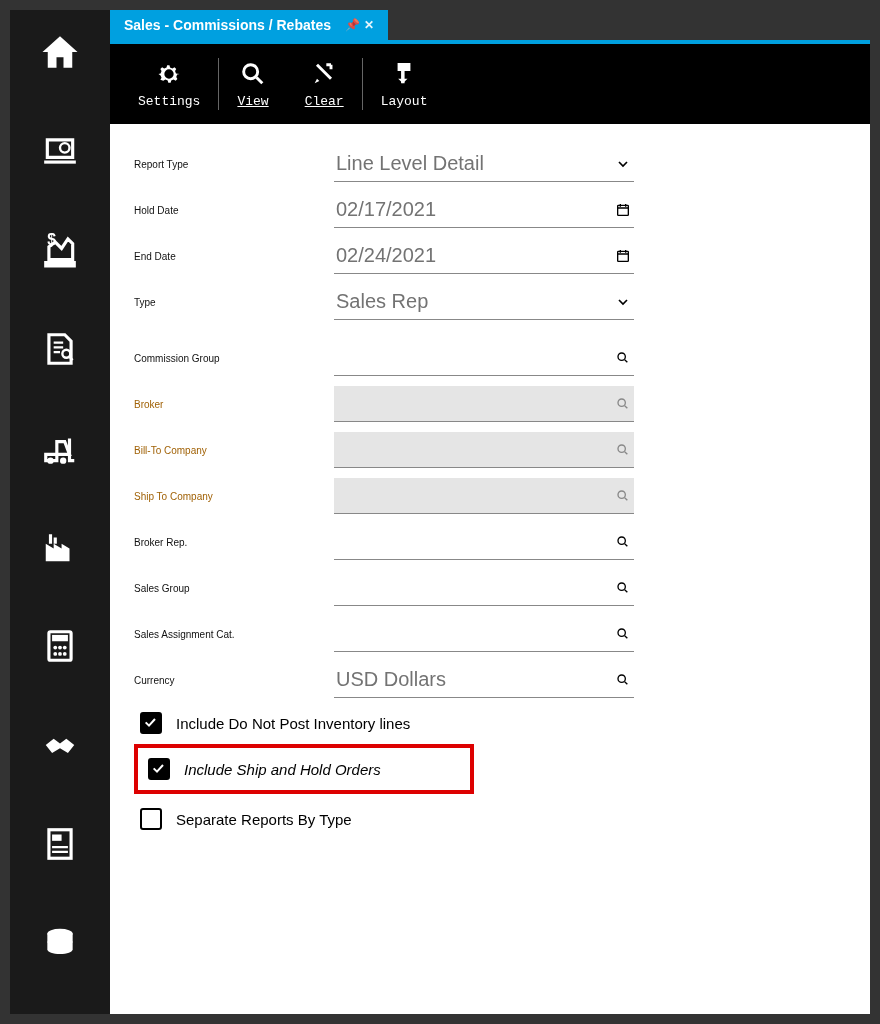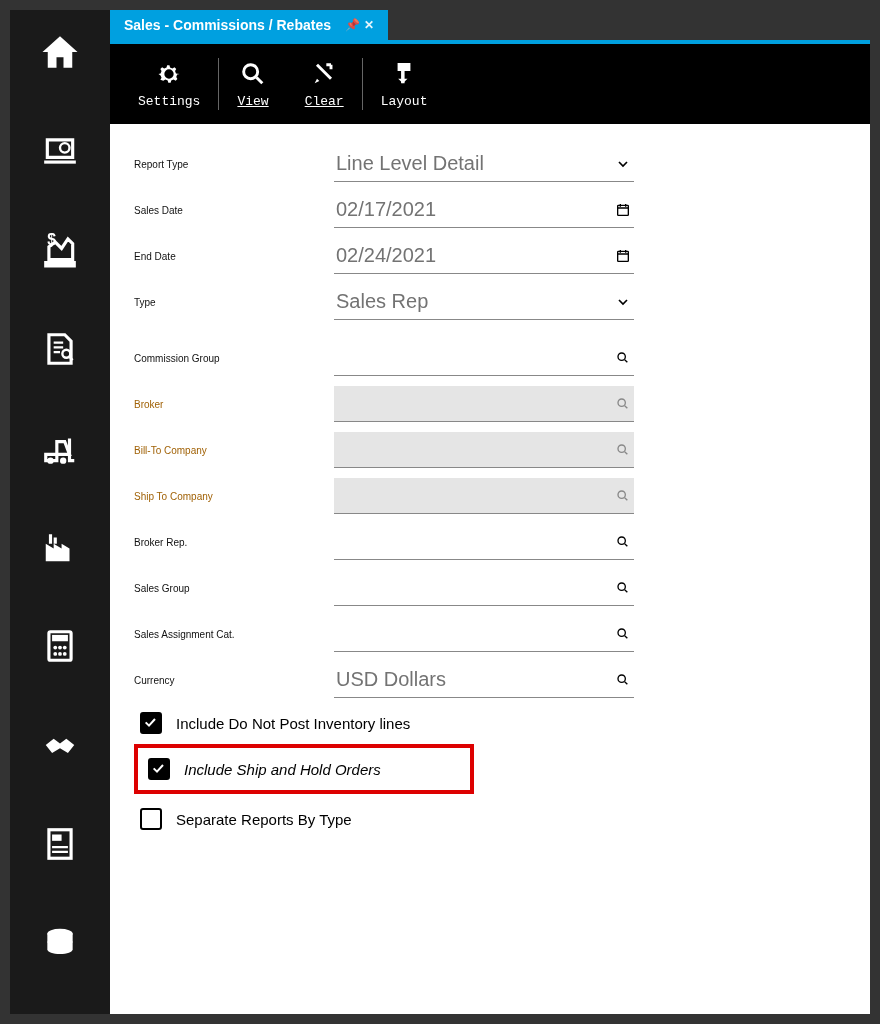--- a/index.html
+++ b/index.html
@@ -358,21 +358,21 @@
           <span class="field-value">Line Level Detail</span>
           <span class="field-icon">
               <svg viewBox="0 0 24 24">
                 <use href="#i-chevron"></use>
               </svg>
             </span>
         </div>
       </div>
 
       <div class="field-row">
-        <div class="field-label">Sales Date</div>
+        <div class="field-label">Hold Date</div>
         <div class="field-control">
           <span class="field-value">02/17/2021</span>
           <span class="field-icon">
               <svg viewBox="0 0 24 24">
                 <use href="#i-cal"></use>
               </svg>
             </span>
         </div>
       </div>
 

